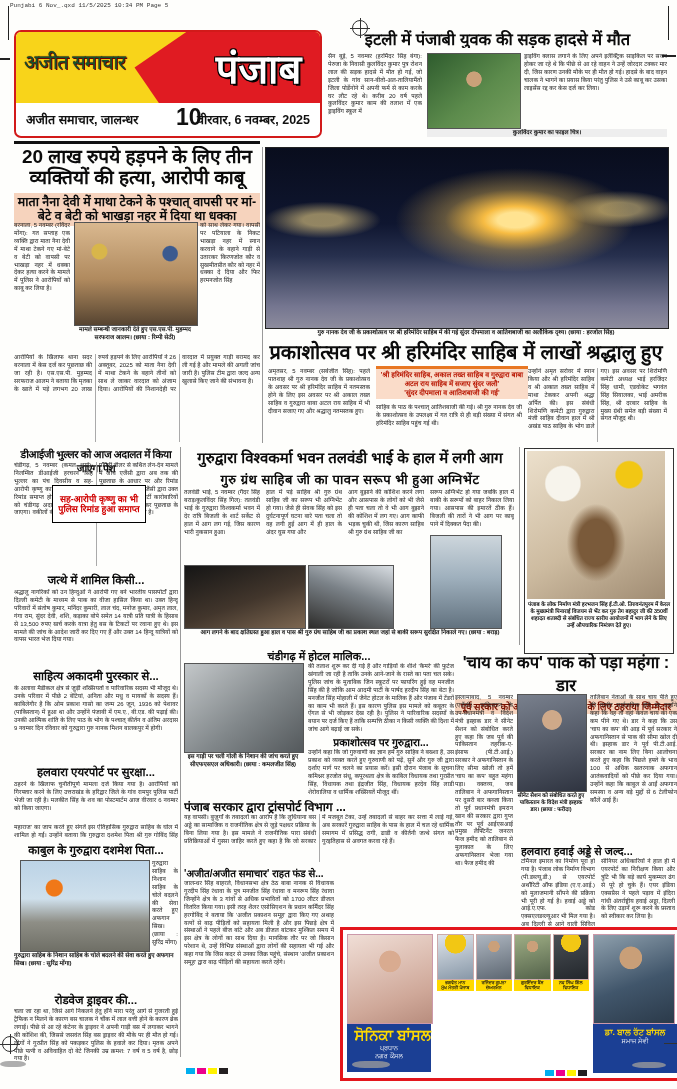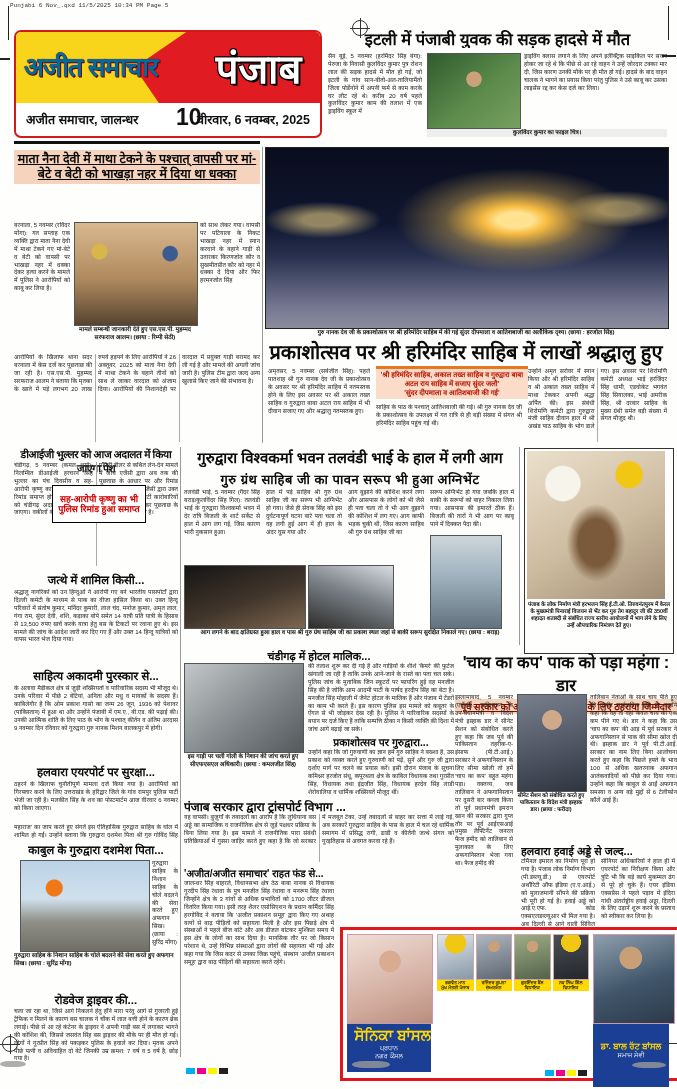--- a/index.html
+++ b/index.html
@@ -4,21 +4,21 @@
 <style>
   html,body{margin:0;padding:0;background:#e9e9e6;}
   #sheet{position:relative;width:677px;height:1089px;background:#fefefc;margin:0 auto;overflow:hidden;
          font-family:"Liberation Sans","DejaVu Sans",sans-serif;color:#111;}
   .x{position:absolute;}
   .body-sm{font-size:6px;line-height:1.32;text-align:justify;color:#222;overflow:hidden;}
   .cols2{column-count:2;column-gap:6px;column-rule:0.5px solid #aaa;}
   .cols3{column-count:3;column-gap:6px;column-rule:0.5px solid #aaa;}
   .cap{font-size:6px;font-weight:bold;line-height:1.25;text-align:center;color:#111;overflow:hidden;}
   .hd{font-weight:bold;color:#0b0b0b;text-align:center;overflow:hidden;}
-  .peach{background:#f6d3bd;text-decoration:underline;}
+  .peach{background:#f6d3bd;}
   .vline{width:1px;background:#999;}
   .photo{overflow:hidden;border:1px solid #555;}
   .cmyk span{display:inline-block;width:9px;height:6px;margin-right:2px;}
   .c{background:#00aeef}.m{background:#ec008c}.y{background:#fff200}.k{background:#231f20}
   .blob{background:#9a9a9a;border-radius:40%/60%;opacity:.8;}
   .regmark{width:14px;height:14px;border:1px solid #333;border-radius:50%;}
   .regmark:before,.regmark:after{content:"";position:absolute;background:#333;}
   .regmark:before{left:50%;top:-3px;width:1px;height:20px;}
   .regmark:after{top:50%;left:-3px;height:1px;width:20px;}
   .bluebox{background:#1b3f94;color:#fff;text-align:center;}
@@ -32,40 +32,41 @@
   <div class="x" style="left:10px;top:2px;width:420px;font-family:'Liberation Mono','DejaVu Sans Mono',monospace;font-size:6px;color:#333;">Punjabi 6 Nov_.qxd   11/5/2025   10:34 PM   Page 5</div>
   <div class="x regmark" style="left:352px;top:20px;"></div>
   <div class="x" style="left:8px;top:6px;width:1px;height:34px;background:#222;"></div>
   <div class="x" style="left:668px;top:6px;width:1px;height:34px;background:#222;"></div>
   <div class="x" style="left:662px;top:55px;width:14px;height:2px;background:#222;"></div>
   <div class="x" style="left:0px;top:58px;width:10px;height:2px;background:#222;"></div>
 
   <div class="x" style="left:14px;top:30px;width:304px;height:104px;border:2px solid #d21a1a;border-radius:7px;overflow:hidden;background:#fff;">
     <div class="x" style="left:0;top:0;width:100%;height:71px;background:#f8d41a;">
       <div class="x" style="left:0;top:0;width:100%;height:100%;background:#e01b22;clip-path:polygon(56% 0,100% 0,100% 100%,47% 100%,39% 50%);"></div>
-      <div class="x" style="left:8px;top:16px;width:190px;font-size:26px;font-weight:bold;color:#0369a1;text-shadow:0 0 1px #6e0000,1px 1px 0 #6e0000;letter-spacing:-1px;">अजीत समाचार</div>
+      <div class="x" style="left:8px;top:16px;width:190px;font-size:20px;font-weight:normal;color:#14532d;text-shadow:0 0 1px #6e0000,1px 1px 0 #6e0000;letter-spacing:-1px;">अजीत समाचार</div>
       <div class="x" style="left:185px;top:8px;width:115px;font-size:40px;font-weight:bold;color:#fff;text-align:center;text-shadow:-1px -1px 0 #000,1px -1px 0 #000,-1px 1px 0 #000,2px 2px 0 #000;">पंजाब</div>
     </div>
     <div class="x" style="left:0;top:71px;width:100%;height:29px;background:#fff;">
       <div class="x" style="left:10px;top:8px;font-size:12.5px;font-weight:bold;">अजीत समाचार, जालन्धर</div>
       <div class="x" style="left:160px;top:1px;font-size:23px;font-weight:bold;">10</div>
       <div class="x" style="right:10px;top:8px;font-size:12.5px;font-weight:bold;">वीरवार, 6 नवम्बर, 2025</div>
     </div>
   </div>
 
   <div class="x" style="left:328px;top:30px;width:339px;height:112px;">
     <div class="hd" style="font-size:16.5px;line-height:1.1;">इटली में पंजाबी युवक की सड़क हादसे में मौत</div>
     <div class="x body-sm" style="left:0;top:23px;width:94px;height:86px;">सैन बूई, 5 नवम्बर (हरमिंदर सिंह बंगा): पेरुजा के निवासी कुलविंदर कुमार पुत्र रोशन लाल की सड़क हादसे में मौत हो गई, जो इटली के गांव सान-बीतो-अल-तालियामैंतो जिला पोर्डेनोने में अपनी फर्म से काम करके घर लौट रहे थे। करीब 20 वर्ष पहले कुलविंदर कुमार काम की तलाश में एक ड्राइविंग स्कूल में</div>
     <div class="x photo" style="left:99px;top:23px;width:92px;height:74px;background-image:radial-gradient(circle at 50% 34%,#caa179 0 11%,transparent 12%),linear-gradient(140deg,#2f5c2e,#5c8b4c 55%,#77a05f);"></div>
     <div class="x body-sm" style="left:196px;top:23px;width:143px;height:74px;">ड्राइविंग क्लास लगाने के लिए अपने इलैक्ट्रिक साइकिल पर सवार होकर जा रहे थे कि पीछे से आ रहे वाहन ने उन्हें जोरदार टक्कर मार दी, जिस कारण उनकी मौके पर ही मौत हो गई। हादसे के बाद वाहन चालक ने भागने का प्रयास किया परंतु पुलिस ने उसे काबू कर उसका लाइसेंस रद्द कर केस दर्ज कर लिया।</div>
     <div class="x cap" style="left:99px;top:99px;width:240px;background:#eee;">कुलविंदर कुमार का फाइल चित्र।</div>
   </div>
 
   <div class="x" style="left:14px;top:141px;width:246px;height:3px;background:#111;"></div>
   <div class="x" style="left:14px;top:146px;width:246px;height:298px;">
+    <div class="hd" style="font-size:19px;line-height:1.12;">20 लाख रुपये हड़पने के लिए तीन व्यक्तियों की हत्या, आरोपी काबू</div>
     <div class="hd peach" style="margin-top:4px;font-size:12.5px;line-height:1.18;padding:2px 1px;">माता नैना देवी में माथा टेकने के पश्चात् वापसी पर मां-बेटे व बेटी को भाखड़ा नहर में दिया था धक्का</div>
     <div class="x body-sm" style="left:0;top:76px;width:56px;height:130px;">बरनाला, 5 नवम्बर (रविंदर मोंगा): गत सप्ताह एक व्यक्ति द्वारा माता नैना देवी में माथा टेकने गए मां-बेटे व बेटी को वापसी पर भाखड़ा नहर में धक्का देकर हत्या करने के मामले में पुलिस ने आरोपियों को काबू कर लिया है।</div>
     <div class="x photo" style="left:60px;top:76px;width:122px;height:102px;background-image:radial-gradient(circle at 20% 28%,#d8b64a 0 6%,transparent 7%),radial-gradient(circle at 78% 30%,#3b5a8f 0 6%,transparent 7%),linear-gradient(180deg,#d9b88f 0%,#b08a5e 55%,#564431 100%);"></div>
     <div class="x cap" style="left:60px;top:180px;width:122px;">मामले सम्बन्धी जानकारी देते हुए एस.एस.पी. मुहम्मद सरफराज आलम। (छाया : रिम्पी सेठी)</div>
     <div class="x body-sm" style="left:186px;top:76px;width:60px;height:130px;">को साथ लेकर गया। वापसी पर पटियाला के निकट भाखड़ा नहर में स्नान करवाने के बहाने गाड़ी से उतारकर किरणजोत कौर व सुखमीतप्रीत कौर को नहर में धक्का दे दिया और फिर हरमनजोत सिंह</div>
     <div class="x body-sm cols3" style="left:0;top:208px;width:246px;height:88px;">आरोपियों के खिलाफ थाना सदर बरनाला में केस दर्ज कर पूछताछ की जा रही है। एस.एस.पी. मुहम्मद सरफराज आलम ने बताया कि मृतका के खाते में पड़े लगभग 20 लाख रुपये हड़पने के लिए आरोपियों ने 26 अक्तूबर, 2025 को माता नैना देवी में माथा टेकने के बहाने तीनों को साथ ले जाकर वारदात को अंजाम दिया। आरोपियों की निशानदेही पर वारदात में प्रयुक्त गाड़ी बरामद कर ली गई है और मामले की अगली जांच जारी है। पुलिस टीम द्वारा जल्द अन्य खुलासे किए जाने की संभावना है।</div>
   </div>
   <div class="x vline" style="left:262px;top:147px;height:296px;"></div>
 
   <div class="x photo" style="left:265px;top:147px;width:402px;height:180px;border:1px solid #222;background-image:radial-gradient(ellipse at 62% 40%,#ffe391 0 5%,#f7bc43 9%,rgba(255,205,90,.35) 20%,transparent 34%),radial-gradient(ellipse at 14% 40%,rgba(255,225,140,.55) 0 4%,transparent 12%),radial-gradient(ellipse at 88% 34%,rgba(255,225,140,.5) 0 4%,transparent 11%),linear-gradient(180deg,#090d1d 0%,#0f1630 42%,#27304e 60%,#4e546f 74%,#757690 88%,#8d8c9d 100%);"></div>
@@ -187,21 +188,21 @@
       <div style="flex:1;">
         <div class="photo" style="height:44px;border:1px solid #caa;background-image:radial-gradient(circle at 50% 26%,#caa07a 0 15%,transparent 16%),linear-gradient(165deg,#9fae85,#53624a);"></div>
         <div class="adlabel"><span>ਗੁਰਇੰਦਰ ਬੈਂਸ</span><br><span>ਵਿਧਾਇਕ</span></div>
       </div>
       <div style="flex:1;">
         <div class="photo" style="height:44px;border:1px solid #caa;background-image:radial-gradient(circle at 50% 16%,#f2c714 0 24%,transparent 25%),linear-gradient(165deg,#4a4f55,#23272c);"></div>
         <div class="adlabel"><span>ਨਵ ਸਿੰਘ ਗਿੱਲ</span><br><span>ਵਿਧਾਇਕ</span></div>
       </div>
     </div>
     <div class="x photo" style="left:250px;top:4px;width:80px;height:88px;border:1px solid #c9a;background-image:radial-gradient(circle at 46% 26%,#c99f78 0 14%,transparent 15%),linear-gradient(160deg,#8fa0ad,#41566b 55%,#2b3a4a);"></div>
-    <div class="x bluebox" style="left:250px;top:94px;width:76px;height:46px;padding-top:17px;">
+    <div class="x bluebox" style="left:250px;top:94px;width:84px;height:46px;padding-top:3px;">
       <div style="font-size:8.5px;font-weight:bold;color:#ffd900;line-height:1.2;">ਡਾ. ਬਾਲ ਰੱਟ ਬਾਂਸਲ</div>
       <div style="font-size:6.5px;">ਸਮਾਜ ਸੇਵੀ</div>
     </div>
   </div>
 
   <div class="x cmyk" style="left:186px;top:1060px;">
     <span class="c"></span><span class="m"></span><span class="y"></span><span class="k"></span>
   </div>
   <div class="x cmyk" style="left:545px;top:1062px;">
     <span class="c"></span><span class="m"></span><span class="y"></span><span class="k"></span>

